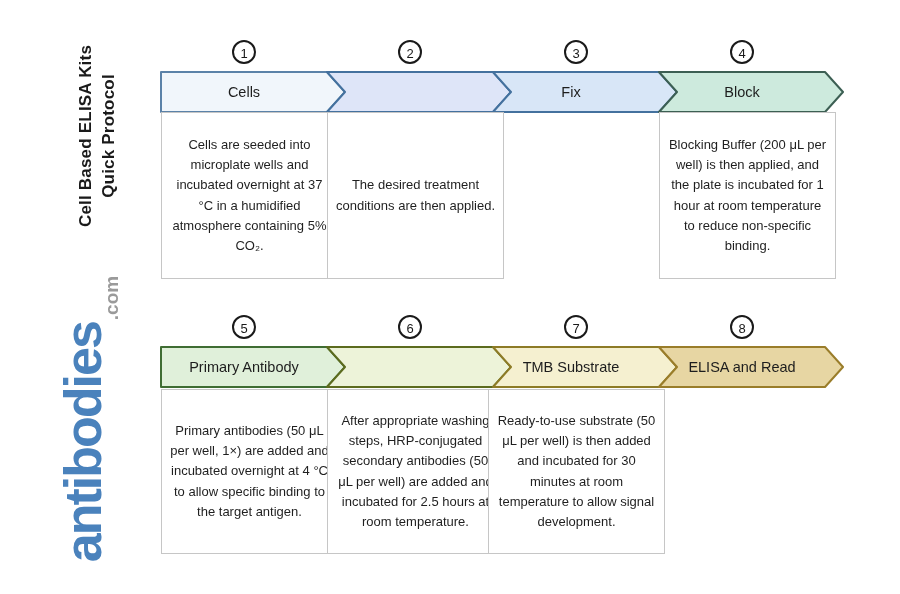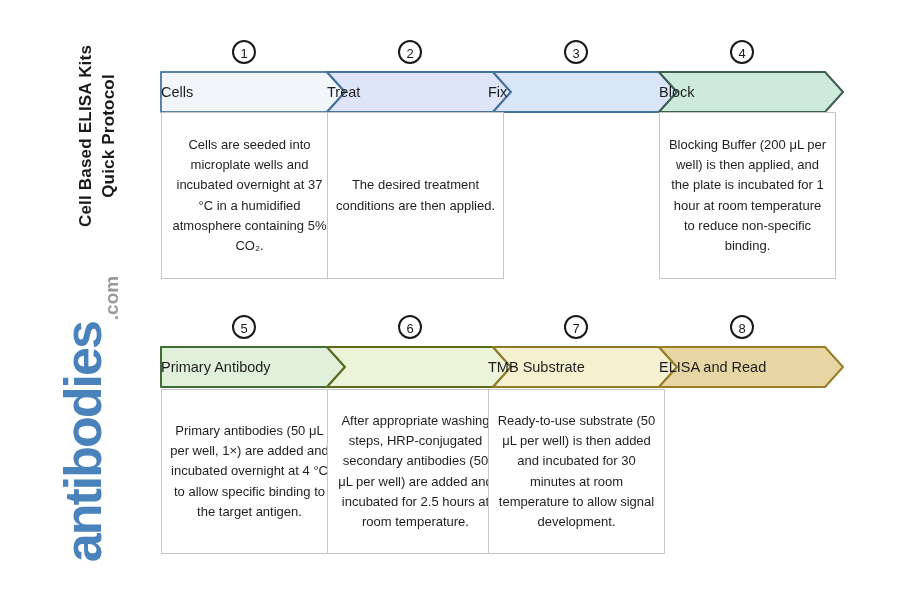--- a/index.html
+++ b/index.html
@@ -22,21 +22,21 @@
   .logo-suffix{font-weight:bold;font-size:19px;position:relative;top:17px;left:2px;letter-spacing:0;}
 
   
   .circle{
     position:absolute;width:24px;height:24px;border:2px solid #1a1a1a;border-radius:50%;
     background:#ffffff;color:#1a1a1a;font-size:13px;line-height:24px;text-align:center;
     box-sizing:border-box;
   }
   .arrow-svg{position:absolute;left:159px;width:690px;height:44px;}
   .arrow-label{
-    position:absolute;width:166px;height:40px;line-height:40px;
+    position:absolute;width:166px;height:40px;line-height:40px;text-align:center;
     font-size:14.5px;color:#1d1d1d;
   }
   .desc-box{
     position:absolute;width:159px;background:#ffffff;border:1.5px solid #c6c6c6;
     display:flex;align-items:center;justify-content:center;
     padding:6px 8px;box-sizing:content-box;
   }
   .desc-text{
     font-size:13px;line-height:1.55;color:#1f1f1f;text-align:center;width:100%;
   }
@@ -71,21 +71,20 @@
   <div class="circle row1-circle circ-c3">4</div>
 
   <svg class="arrow-svg row1-arrow" viewBox="0 0 690 44">
     <polygon points="2,2 168,2 186,22 168,42 2,42" stroke-width="2" stroke-linejoin="round" fill="#f1f6fb" stroke="#5b82a8"></polygon>
     <polygon points="168,2 334,2 352,22 334,42 168,42 186,22" stroke-width="2" stroke-linejoin="round" fill="#dee5f8" stroke="#44719e"></polygon>
     <polygon points="334,2 500,2 518,22 500,42 334,42 352,22" stroke-width="2" stroke-linejoin="round" fill="#d8e6f7" stroke="#44719e"></polygon>
     <polygon points="500,2 666,2 684,22 666,42 500,42 518,22" stroke-width="2" stroke-linejoin="round" fill="#cdeadd" stroke="#3c5f53"></polygon>
   </svg>
 
   <div class="arrow-label row1-label c0">Cells</div>
-  <div class="arrow-label row1-label c1">Treat</div>
   <div class="arrow-label row1-label c2">Fix</div>
   <div class="arrow-label row1-label c3">Block</div>
 
   <div class="desc-box row1-box c0">
     <div class="desc-text">Cells are seeded into microplate wells and incubated overnight at 37 °C in a humidified atmosphere containing 5% CO₂.</div>
   </div>
   <div class="desc-box row1-box c1">
     <div class="desc-text">The desired treatment conditions are then applied.</div>
   </div>
   <div class="desc-box row1-box c3">

